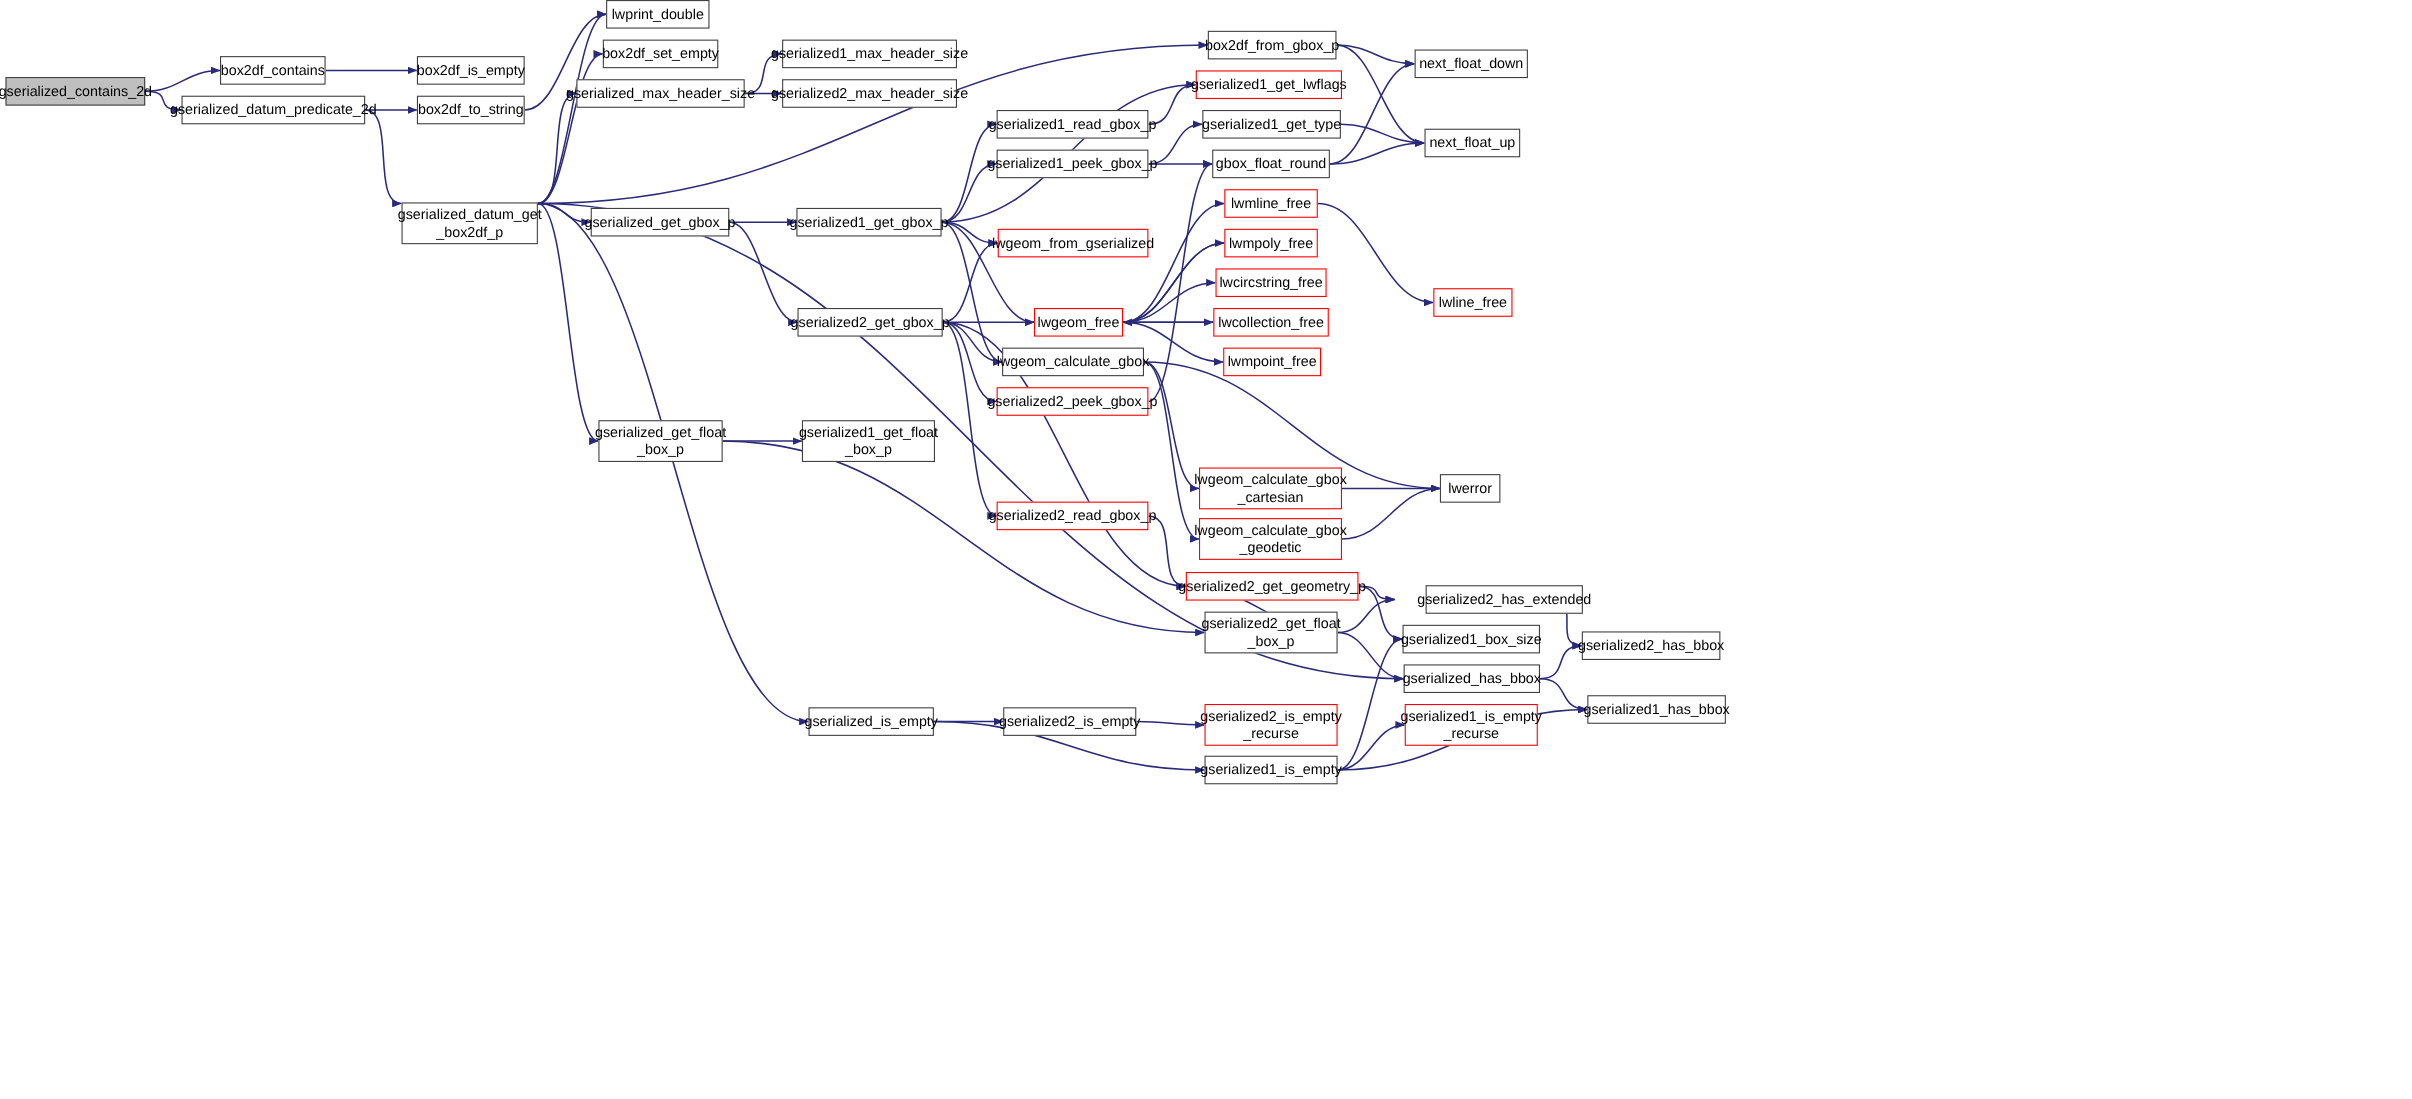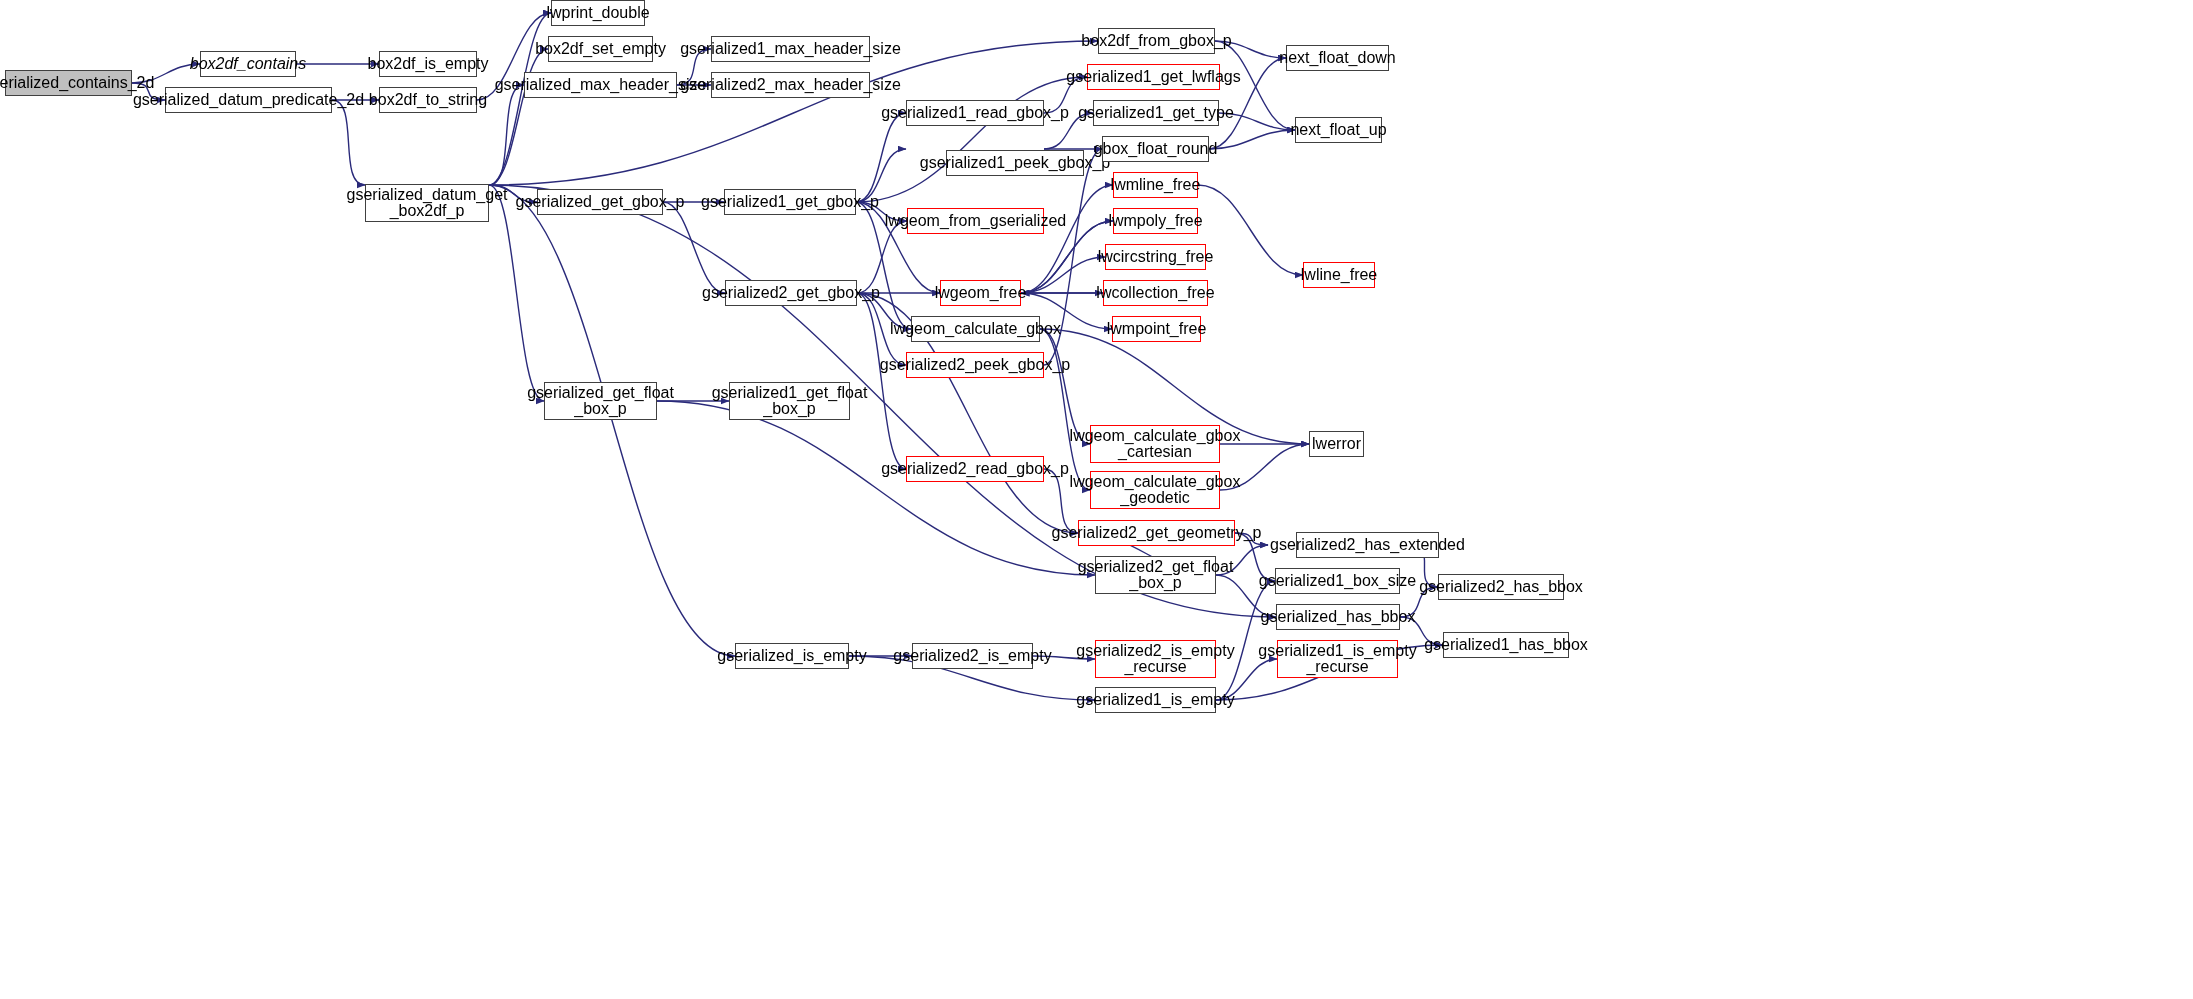--- a/index.html
+++ b/index.html
@@ -1,21 +1,21 @@
 <!DOCTYPE html>
 <html><head>
 <meta charset="utf-8">
 <style>
   html,body{margin:0;padding:0;background:#ffffff;}
   body{width:2193px;height:999px;overflow:hidden;font-family:"Liberation Sans",sans-serif;}
   #graph{position:relative;width:2193px;height:999px;background:#fff;}
   #edges{position:absolute;left:0;top:0;width:2193px;height:999px;pointer-events:none;}
   .node{position:absolute;box-sizing:border-box;display:flex;align-items:center;justify-content:center;
         text-align:center;background:#ffffff;border:1px solid #404040;color:#000;
-        font-family:"Liberation Sans",sans-serif;font-size:16px;line-height:16px;white-space:pre-line;}
+        font-family:"Liberation Sans",sans-serif;font-size:13px;line-height:16px;white-space:pre-line;}
   .node.red{border-color:#ff0000;}
   .node.root{background:#bfbfbf;border-color:#404040;}
   .node span{display:block;padding:0 4px;}
 </style>
 </head>
 <body>
 
 <div id="graph">
   <svg id="edges" viewBox="0 0 2193 999">
     <defs>
@@ -90,36 +90,36 @@
         <path d="M849,656 C877.35,656 883.65,656 912,656" marker-end="url(#arrow)"></path>
         <path d="M849,656 C959.7,656 984.3,700 1095,700" marker-end="url(#arrow)"></path>
         <path d="M1033,656 C1061,656 1067,659 1095,659" marker-end="url(#arrow)"></path>
         <path d="M1216,700 C1244,700 1249,659 1277,659" marker-end="url(#arrow)"></path>
         <path d="M1216,700 C1244,700 1247,581 1275,581" marker-end="url(#arrow)"></path>
         <path d="M1216,700 C1318.15,700 1340.85,645 1443,645" marker-end="url(#arrow)"></path>
       </g>
   </svg>
   <div id="nodes">
       <div class="node root" style="left: 5px; top: 70px; width: 127px; height: 26px;"><span>gserialized_contains_2d</span></div>
-      <div class="node" style="left: 200px; top: 51px; width: 96px; height: 26px; font-style: italic;"><span>box2df_contains</span></div>
+      <div class="node" style="left: 200px; top: 51px; width: 96px; height: 26px;"><span>box2df_contains</span></div>
       <div class="node" style="left: 165px; top: 87px; width: 167px; height: 26px;"><span>gserialized_datum_predicate_2d</span></div>
       <div class="node" style="left: 379px; top: 51px; width: 98px; height: 26px;"><span>box2df_is_empty</span></div>
       <div class="node" style="left: 379px; top: 87px; width: 98px; height: 26px;"><span>box2df_to_string</span></div>
       <div class="node" style="left: 551px; top: 0px; width: 94px; height: 26px;"><span>lwprint_double</span></div>
       <div class="node" style="left: 548px; top: 36px; width: 105px; height: 26px;"><span>box2df_set_empty</span></div>
       <div class="node" style="left: 524px; top: 72px; width: 153px; height: 26px;"><span>gserialized_max_header_size</span></div>
       <div class="node" style="left: 711px; top: 36px; width: 159px; height: 26px;"><span>gserialized1_max_header_size</span></div>
       <div class="node" style="left: 711px; top: 72px; width: 159px; height: 26px;"><span>gserialized2_max_header_size</span></div>
       <div class="node" style="left: 365px; top: 184px; width: 124px; height: 38px;"><span>gserialized_datum_get
 _box2df_p</span></div>
       <div class="node" style="left: 537px; top: 189px; width: 126px; height: 26px;"><span>gserialized_get_gbox_p</span></div>
       <div class="node" style="left: 724px; top: 189px; width: 132px; height: 26px;"><span>gserialized1_get_gbox_p</span></div>
       <div class="node" style="left: 725px; top: 280px; width: 132px; height: 26px;"><span>gserialized2_get_gbox_p</span></div>
       <div class="node" style="left: 906px; top: 100px; width: 138px; height: 26px;"><span>gserialized1_read_gbox_p</span></div>
-      <div class="node" style="left: 906px; top: 150px; width: 138px; height: 26px; margin-left: 40px;"><span>gserialized1_peek_gbox_p</span></div>
+      <div class="node" style="left: 906px; top: 136px; width: 138px; height: 26px;"><span>gserialized1_peek_gbox_p</span></div>
       <div class="node red" style="left: 907px; top: 208px; width: 137px; height: 26px;"><span>lwgeom_from_gserialized</span></div>
       <div class="node red" style="left: 940px; top: 280px; width: 81px; height: 26px;"><span>lwgeom_free</span></div>
       <div class="node" style="left: 911px; top: 316px; width: 129px; height: 26px;"><span>lwgeom_calculate_gbox</span></div>
       <div class="node red" style="left: 906px; top: 352px; width: 138px; height: 26px;"><span>gserialized2_peek_gbox_p</span></div>
       <div class="node red" style="left: 906px; top: 456px; width: 138px; height: 26px;"><span>gserialized2_read_gbox_p</span></div>
       <div class="node" style="left: 544px; top: 382px; width: 113px; height: 38px;"><span>gserialized_get_float
 _box_p</span></div>
       <div class="node" style="left: 729px; top: 382px; width: 121px; height: 38px;"><span>gserialized1_get_float
 _box_p</span></div>
       <div class="node" style="left: 1098px; top: 28px; width: 117px; height: 26px;"><span>box2df_from_gbox_p</span></div>

